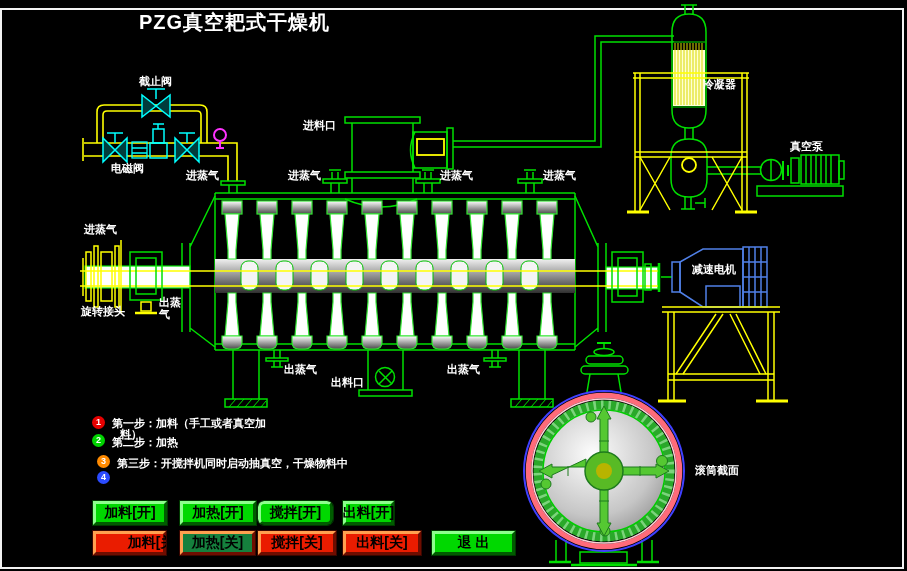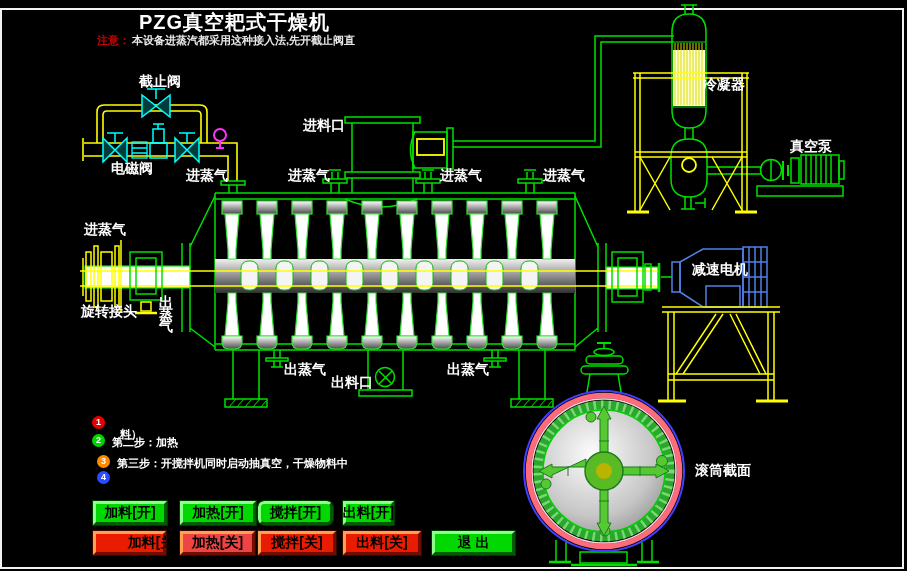--- a/index.html
+++ b/index.html
@@ -1,21 +1,21 @@
 <!DOCTYPE html>
 <html><head>
 <meta charset="utf-8">
 <style>
   html,body{margin:0;padding:0;background:#000;}
   #screen{position:relative;width:907px;height:571px;background:#000;overflow:hidden;
           font-family:"Liberation Sans",sans-serif;}
   #canvas-border{position:absolute;left:0;top:8px;width:904px;height:561px;
                  border:2px solid #f2f2f2;box-sizing:border-box;pointer-events:none;}
   svg.draw{position:absolute;left:0;top:0;z-index:1;}
-  .lbl{position:absolute;color:#fff;font-size:14px;font-weight:bold;
+  .lbl{position:absolute;color:#fff;font-size:11px;font-weight:bold;
        white-space:nowrap;line-height:13px;z-index:2;}
   .lbl.vert{white-space:normal;width:26px;line-height:12px;}
   #page-title{position:absolute;left:139px;top:9px;color:#fff;font-size:20px;
               font-weight:bold;letter-spacing:1px;z-index:2;}
   .notice-line{position:absolute;font-size:11px;font-weight:bold;color:#e8e8e8;
                white-space:nowrap;z-index:2;}
   .notice-red{color:#cc0000;margin-right:2px;}
   .step-circle{position:absolute;width:13px;height:13px;border-radius:50%;
                color:#fff;font-size:9px;font-weight:bold;text-align:center;
                line-height:13px;z-index:2;}
@@ -304,55 +304,53 @@
       <path d="M622,475 v-8 h34 v-3 l13,7 l-13,7 v-3 z"></path>
       <path d="M568,466 V476 M640,466 V476 M599,441 H609 M599,501 H609" fill="none"></path>
     </g>
     <circle cx="604" cy="471" r="19" fill="#58ba25" stroke="#1e7a1e" stroke-width="1.5"></circle>
     <circle cx="604" cy="471" r="8" fill="#b8b400"></circle>
   </g>
 </svg>
 
 <div id="page-title">PZG真空耙式干燥机</div>
 
-<div class="notice-line" style="left:97px;top:33px;">
-  <span class="notice-red">注意：</span><span>本设备进蒸汽都采用这种接入法,先开截止阀直</span>
-</div>
 
 <div class="lbl" style="left:139px;top:75px;">截止阀</div>
 <div class="lbl" style="left:111px;top:162px;">电磁阀</div>
 <div class="lbl" style="left:303px;top:119px;">进料口</div>
 <div class="lbl" style="left:84px;top:223px;">进蒸气</div>
 <div class="lbl" style="left:186px;top:169px;">进蒸气</div>
 <div class="lbl" style="left:288px;top:169px;">进蒸气</div>
 <div class="lbl" style="left:440px;top:169px;">进蒸气</div>
 <div class="lbl" style="left:543px;top:169px;">进蒸气</div>
 <div class="lbl vert" style="left:159px;top:296px;">出蒸气</div>
 <div class="lbl" style="left:284px;top:363px;">出蒸气</div>
 <div class="lbl" style="left:447px;top:363px;">出蒸气</div>
 <div class="lbl" style="left:331px;top:376px;">出料口</div>
 <div class="lbl" style="left:81px;top:305px;">旋转接头</div>
 <div class="lbl" style="left:703px;top:78px;">冷凝器</div>
 <div class="lbl" style="left:790px;top:140px;">真空泵</div>
 <div class="lbl" style="left:692px;top:263px;">减速电机</div>
 <div class="lbl" style="left:695px;top:464px;">滚筒截面</div>
 
 <div class="step-circle" style="left: 92px; top: 416px; background-color: rgb(230, 0, 0);">1</div>
+<div class="step-text" style="left:112px;top:416px;">第一步：加料（手工或者真空加</div>
 <div class="step-text" style="left:120px;top:427px;">料）</div>
 <div class="step-circle" style="left: 92px; top: 434px; background-color: rgb(0, 211, 0);">2</div>
 <div class="step-text" style="left:112px;top:435px;text-align:right;">第二步：加热</div>
 <div class="step-circle" style="left: 97px; top: 455px; background-color: rgb(255, 138, 0);">3</div>
 <div class="step-text" style="left:117px;top:456px;">第三步：开搅拌机同时启动抽真空，干燥物料中</div>
 <div class="step-circle" style="left: 97px; top: 471px; background-color: rgb(43, 75, 255);">4</div>
 
 <div class="btn btn-on" style="left: 93px; top: 501px; width: 74px; background-color: rgb(0, 216, 0);">加料[开]</div>
 <div class="btn btn-on" style="left: 180px; top: 501px; width: 76px; background-color: rgb(0, 216, 0);">加热[开]</div>
 <div class="btn btn-on" style="left: 258px; top: 501px; width: 75px; background-color: rgb(0, 216, 0); border-radius: 6px;">搅拌[开]</div>
 <div class="btn btn-on" style="left: 343px; top: 501px; width: 51px; background-color: rgb(0, 216, 0);">出料[开]</div>
 
 <div class="btn btn-off" style="left: 93px; top: 531px; width: 73px; background-color: rgb(234, 28, 0); padding-left: 48px;">加料[关]</div>
-<div class="btn btn-off" style="left: 180px; top: 531px; width: 75px; background-color: #ef4444;">加热[关]</div>
+<div class="btn btn-off" style="left: 180px; top: 531px; width: 75px; background-color: #15803d;">加热[关]</div>
 <div class="btn btn-off" style="left: 258px; top: 531px; width: 78px; background-color: rgb(234, 28, 0);">搅拌[关]</div>
 <div class="btn btn-off" style="left: 343px; top: 531px; width: 78px; background-color: rgb(234, 28, 0);">出料[关]</div>
 
 <div class="btn btn-on" style="left: 432px; top: 531px; width: 83px; background-color: rgb(0, 216, 0);">退 出</div>
 
 </div>
 
 </body></html>

